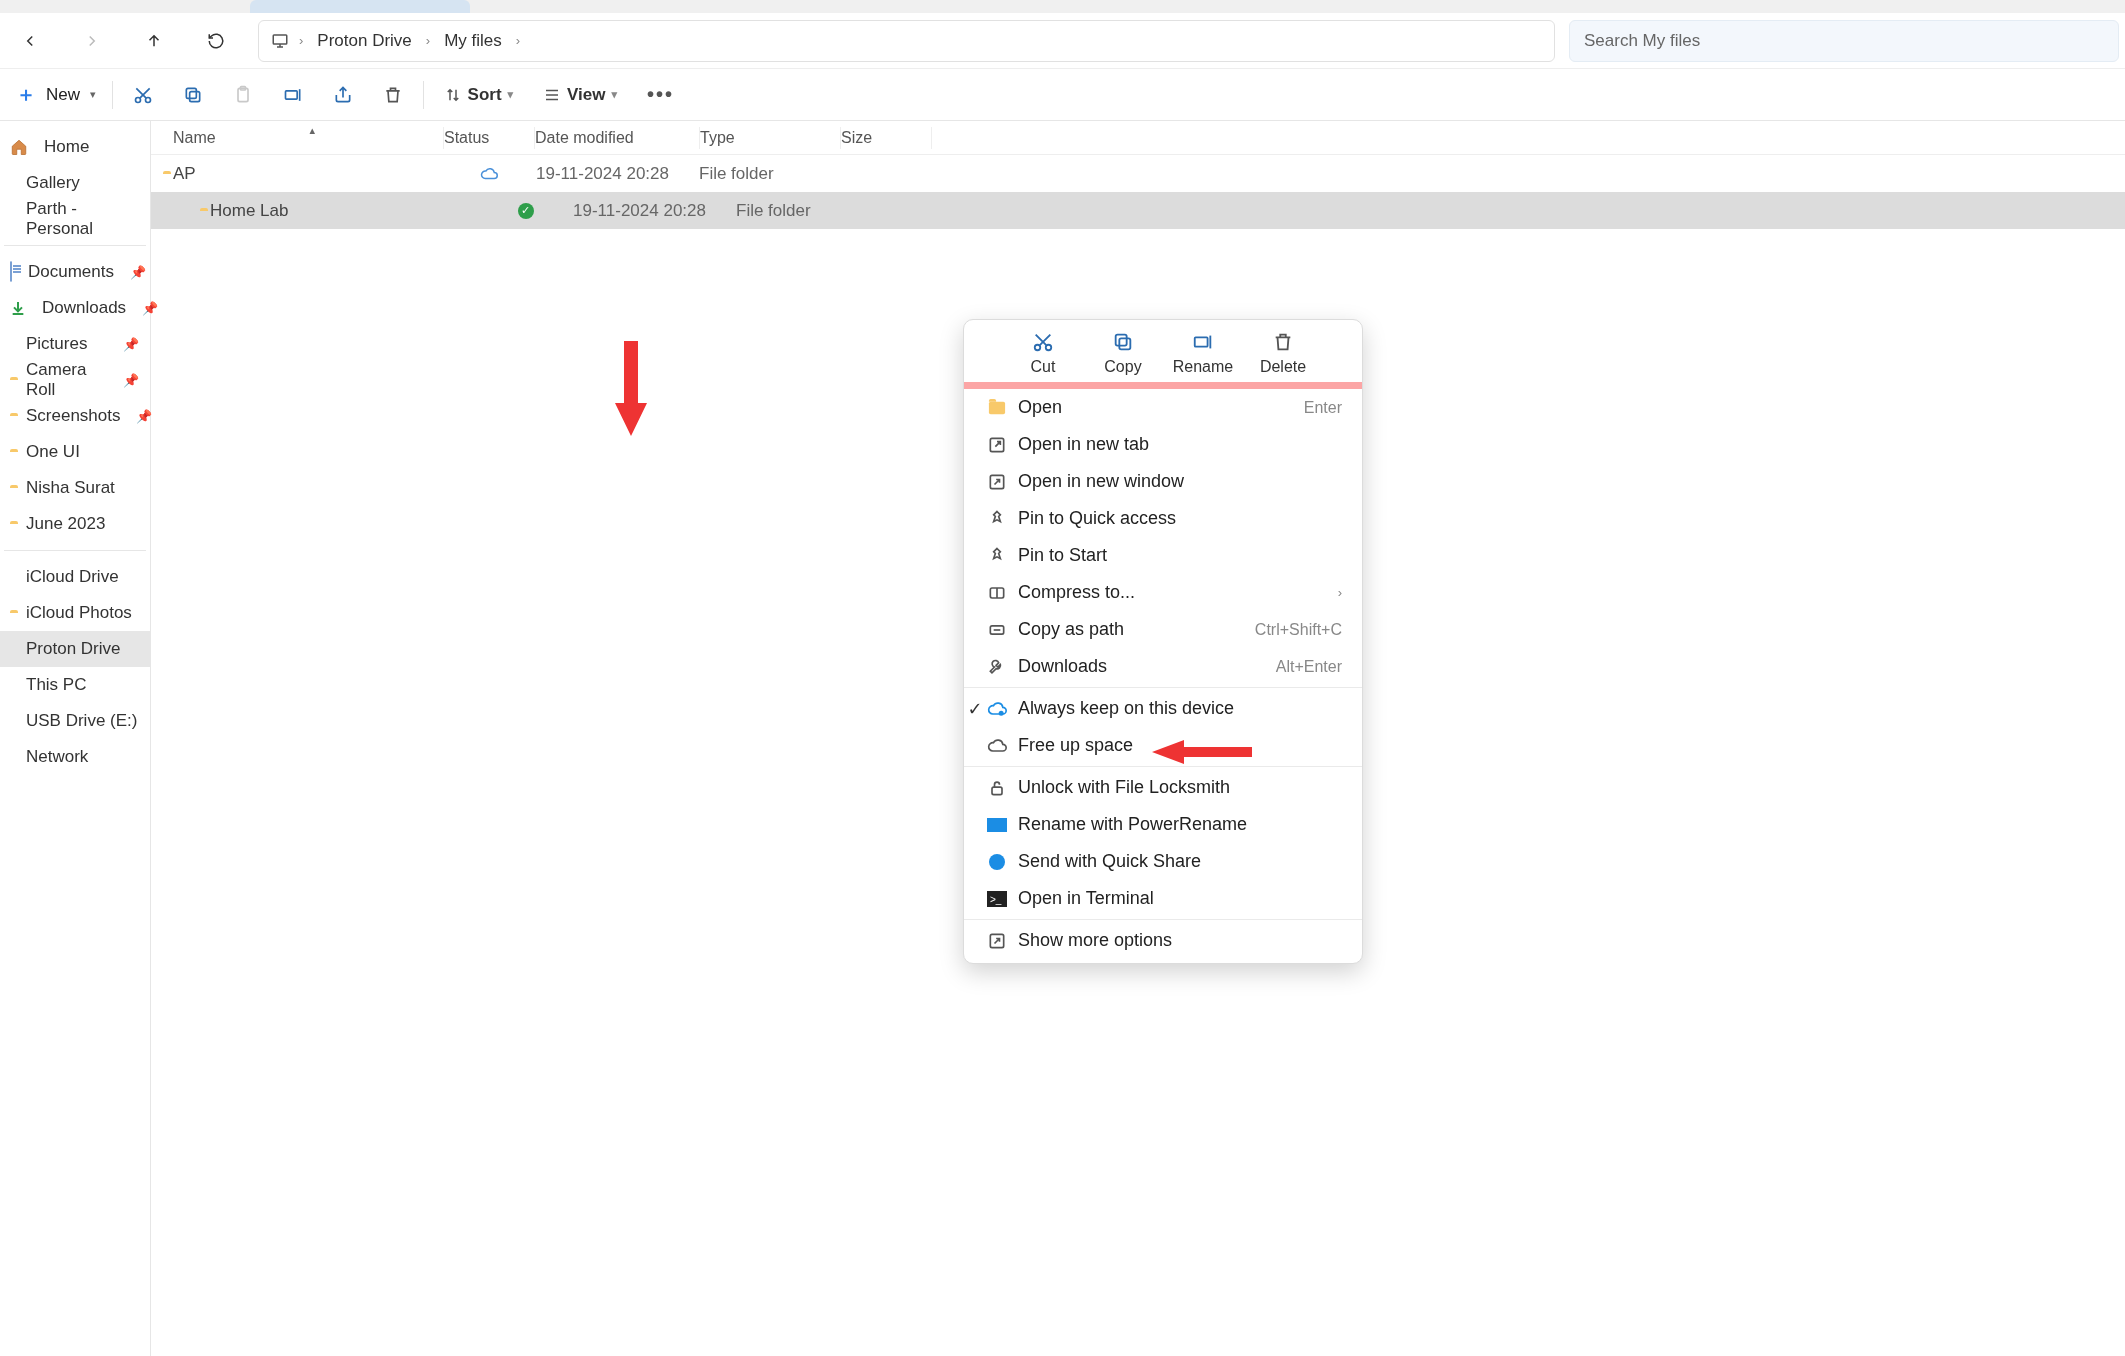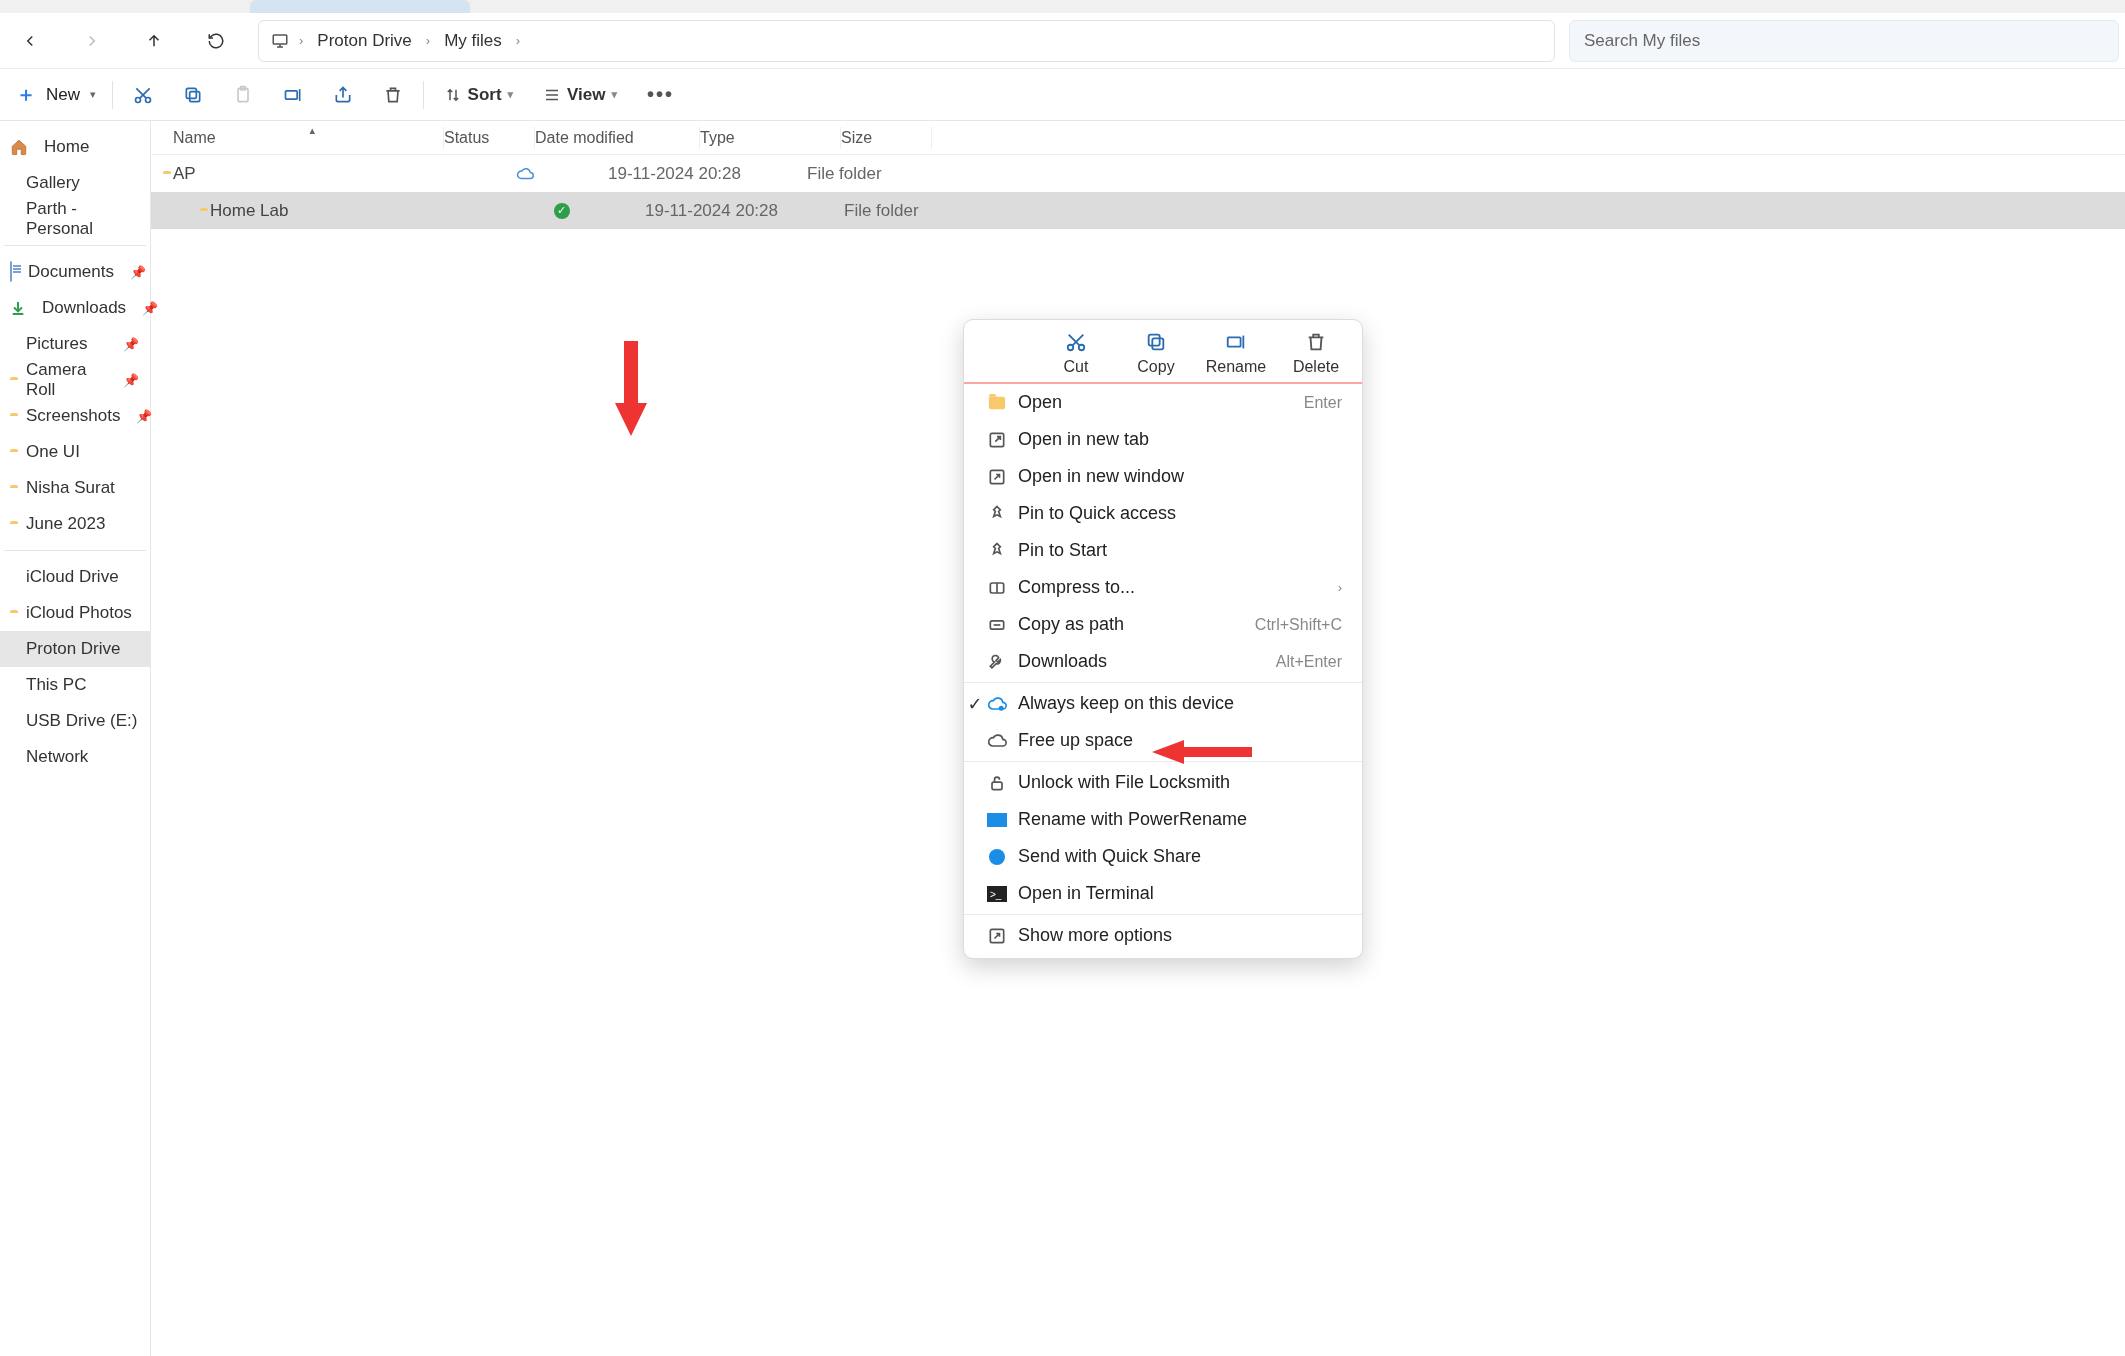--- a/index.html
+++ b/index.html
@@ -52,42 +52,42 @@
 .content { flex:1; position:relative; }
 .columns { display:flex; height:34px; align-items:center; border-bottom:1px solid #eee; color:#555; font-size:16px; }
 .col-name { width:292px; padding-left:22px; position:relative;}
 .col-name .sort-caret { position:absolute; right:128px; top:-5px; font-size:11px; color:#666;}
 .col-status { width:90px; }
 .col-date { width:164px; }
 .col-type { width:140px; }
 .col-size { width:90px; }
 .col-sep { width:1px; height:22px; background:#eee; }
 
-.row { display:flex; height:37px; align-items:center; font-size:17px; color:#444;gap:36px; }
+.row { display:flex; height:37px; align-items:center; font-size:17px; color:#444; }
 .row.sel { background:#dcdcdc;padding-left:37px; }
 .row .c-name { width:292px; padding-left:12px; display:flex; align-items:center; gap:10px;}
 .row .c-status { width:91px; display:flex; justify-content:center; }
 .row .c-date { width:165px; color:#666; padding-left:2px;}
 .row .c-type { width:141px; color:#666; }
 .row .c-size { width:91px; }
 
 .status-cloud { color:#4a90d9; }
 .status-sync { width:16px; height:16px; border-radius:50%; background:#2e9e4a; display:flex; align-items:center; justify-content:center; color:#fff; font-size:11px;}
 
 .ic-protondoc { width:18px; height:20px; background:#4a7fd6; border-radius:3px; position:relative;}
 .ic-protondoc:before{content:"";position:absolute;left:3px;top:5px;width:10px;height:2px;background:#fff;box-shadow:0 3px 0 #fff, 0 6px 0 #fff;}
 
 
 .arrow-down { position:absolute; left:460px; top:220px; pointer-events:none; }
 .arrow-down svg { width:40px; height:95px; }
 .arrow-left { position:absolute; pointer-events:none; }
 
 
 .ctx { position:absolute; left:812px; top:198px; width:400px; background:#fff; border:1px solid #dcdcdc; border-radius:10px; box-shadow: 0 8px 24px rgba(0,0,0,.18); padding-bottom:4px; font-size:18px; color:#222; z-index:50;}
-.ctx-top { display:flex; justify-content:flex-end; padding:10px 6px 6px; border-bottom:2px solid #fca5a5; }
+.ctx-top { display:flex; justify-content:center; padding:10px 6px 6px; border-bottom:7px solid #fca5a5; }
 .ctx-top-item { display:flex; flex-direction:column; align-items:center; gap:4px; width:80px; }
 .ctx-top-item .lbl { font-size:16px; color:#333; }
 .ctx-top-item .ico { height:24px; display:flex; align-items:center; color:#2b6cb0; }
 .ctx-sep { height:1px; background:#eaeaea; margin:2px 0; }
 .ctx-row { display:flex; align-items:center; height:37px; padding: 0 20px 0 54px; position:relative; }
 .ctx-row .ico { position:absolute; left:22px; width:22px; display:flex; align-items:center; justify-content:center; color:#555;}
 .ctx-row .kb { margin-left:auto; color:#888; font-size:16px; }
 .ctx-row .chev-r { margin-left:auto; color:#888; font-size:13px; }
 .ctx-check { position:absolute; left:2px; width:18px; text-align:center; color:#333; }
 

